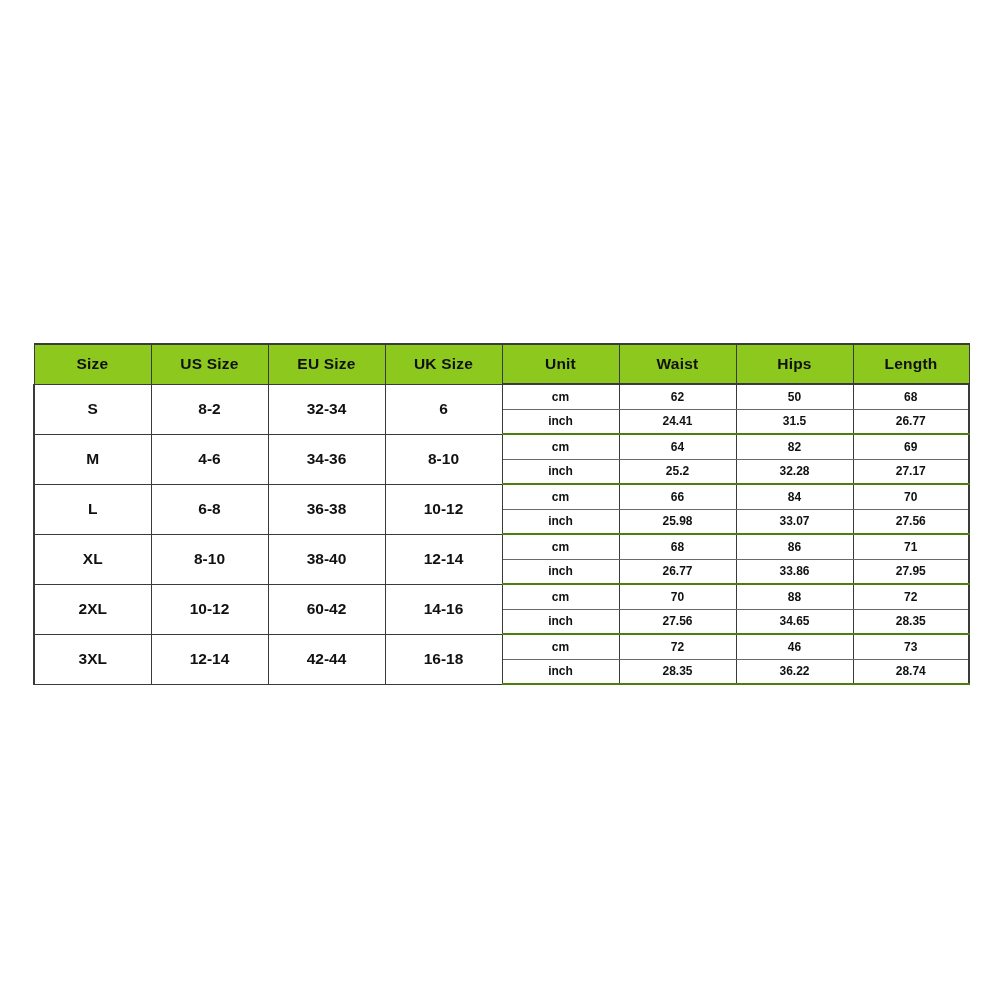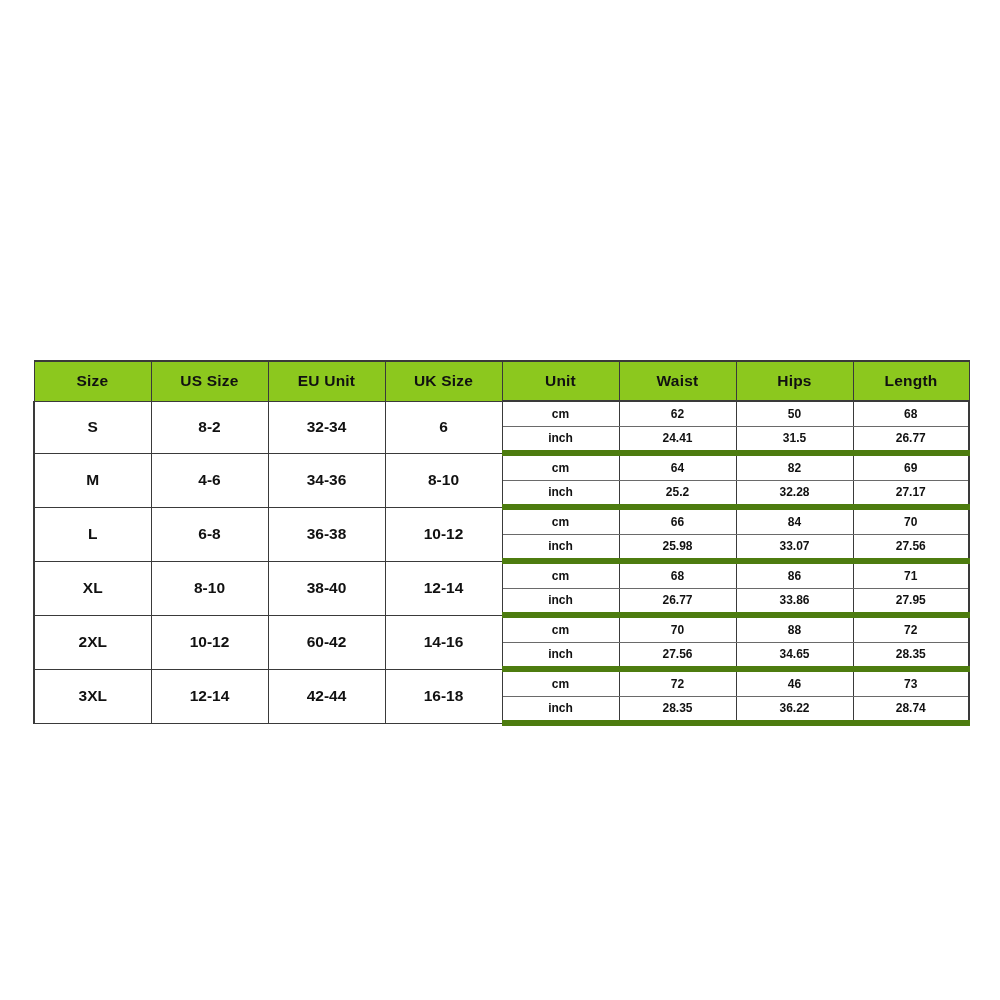--- a/index.html
+++ b/index.html
@@ -11,21 +11,21 @@
     width: 1000px;
     height: 1000px;
     font-family: "Liberation Sans", sans-serif;
     position: relative;
     overflow: hidden;
   }
 
   #size-chart-wrap {
     position: absolute;
     left: 33px;
-    top: 360px;
+    top: 343px;
     width: 935px;
   }
 
   table.size-chart {
     border-collapse: collapse;
     table-layout: fixed;
     width: 935px;
     background: #ffffff;
   }
 
@@ -71,21 +71,21 @@
   }
 
   tr.row-cm td.unit-cell,
   tr.row-cm td.meas-cell {
     border-top: 2px solid #3a3a3a;
     border-bottom: 1px solid #6a6a6a;
   }
   tr.row-inch td.unit-cell,
   tr.row-inch td.meas-cell {
     border-top: 1px solid #6a6a6a;
-    border-bottom: 6px solid #4d7c0f;
+    border-bottom: 2px solid #4d7c0f;
   }
 
   td.size-cell.first-col { border-left: 2px solid #3a3a3a; }
   td.meas-cell.last-col  { border-right: 2px solid #3a3a3a; }
   th.first-col { border-left: 2px solid #3a3a3a; }
   th.last-col  { border-right: 2px solid #3a3a3a; }
   table.size-chart thead th { border-top: 2px solid #3a3a3a; }
 </style>
 </head>
 <body>
@@ -99,21 +99,21 @@
         <col class="c-uk">
       <col class="c-unit">
         <col class="c-waist">
         <col class="c-hips">
         <col class="c-length">
     </colgroup>
     <thead>
       <tr>
         <th class="first-col">Size</th>
         <th>US Size</th>
-        <th>EU Unit</th>
+        <th>EU Size</th>
         <th>UK Size</th>
         <th>Unit</th>
         <th>Waist</th>
         <th>Hips</th>
         <th class="last-col">Length</th>
       </tr>
     </thead>
     <tbody>
 
       <tr class="row-cm">

